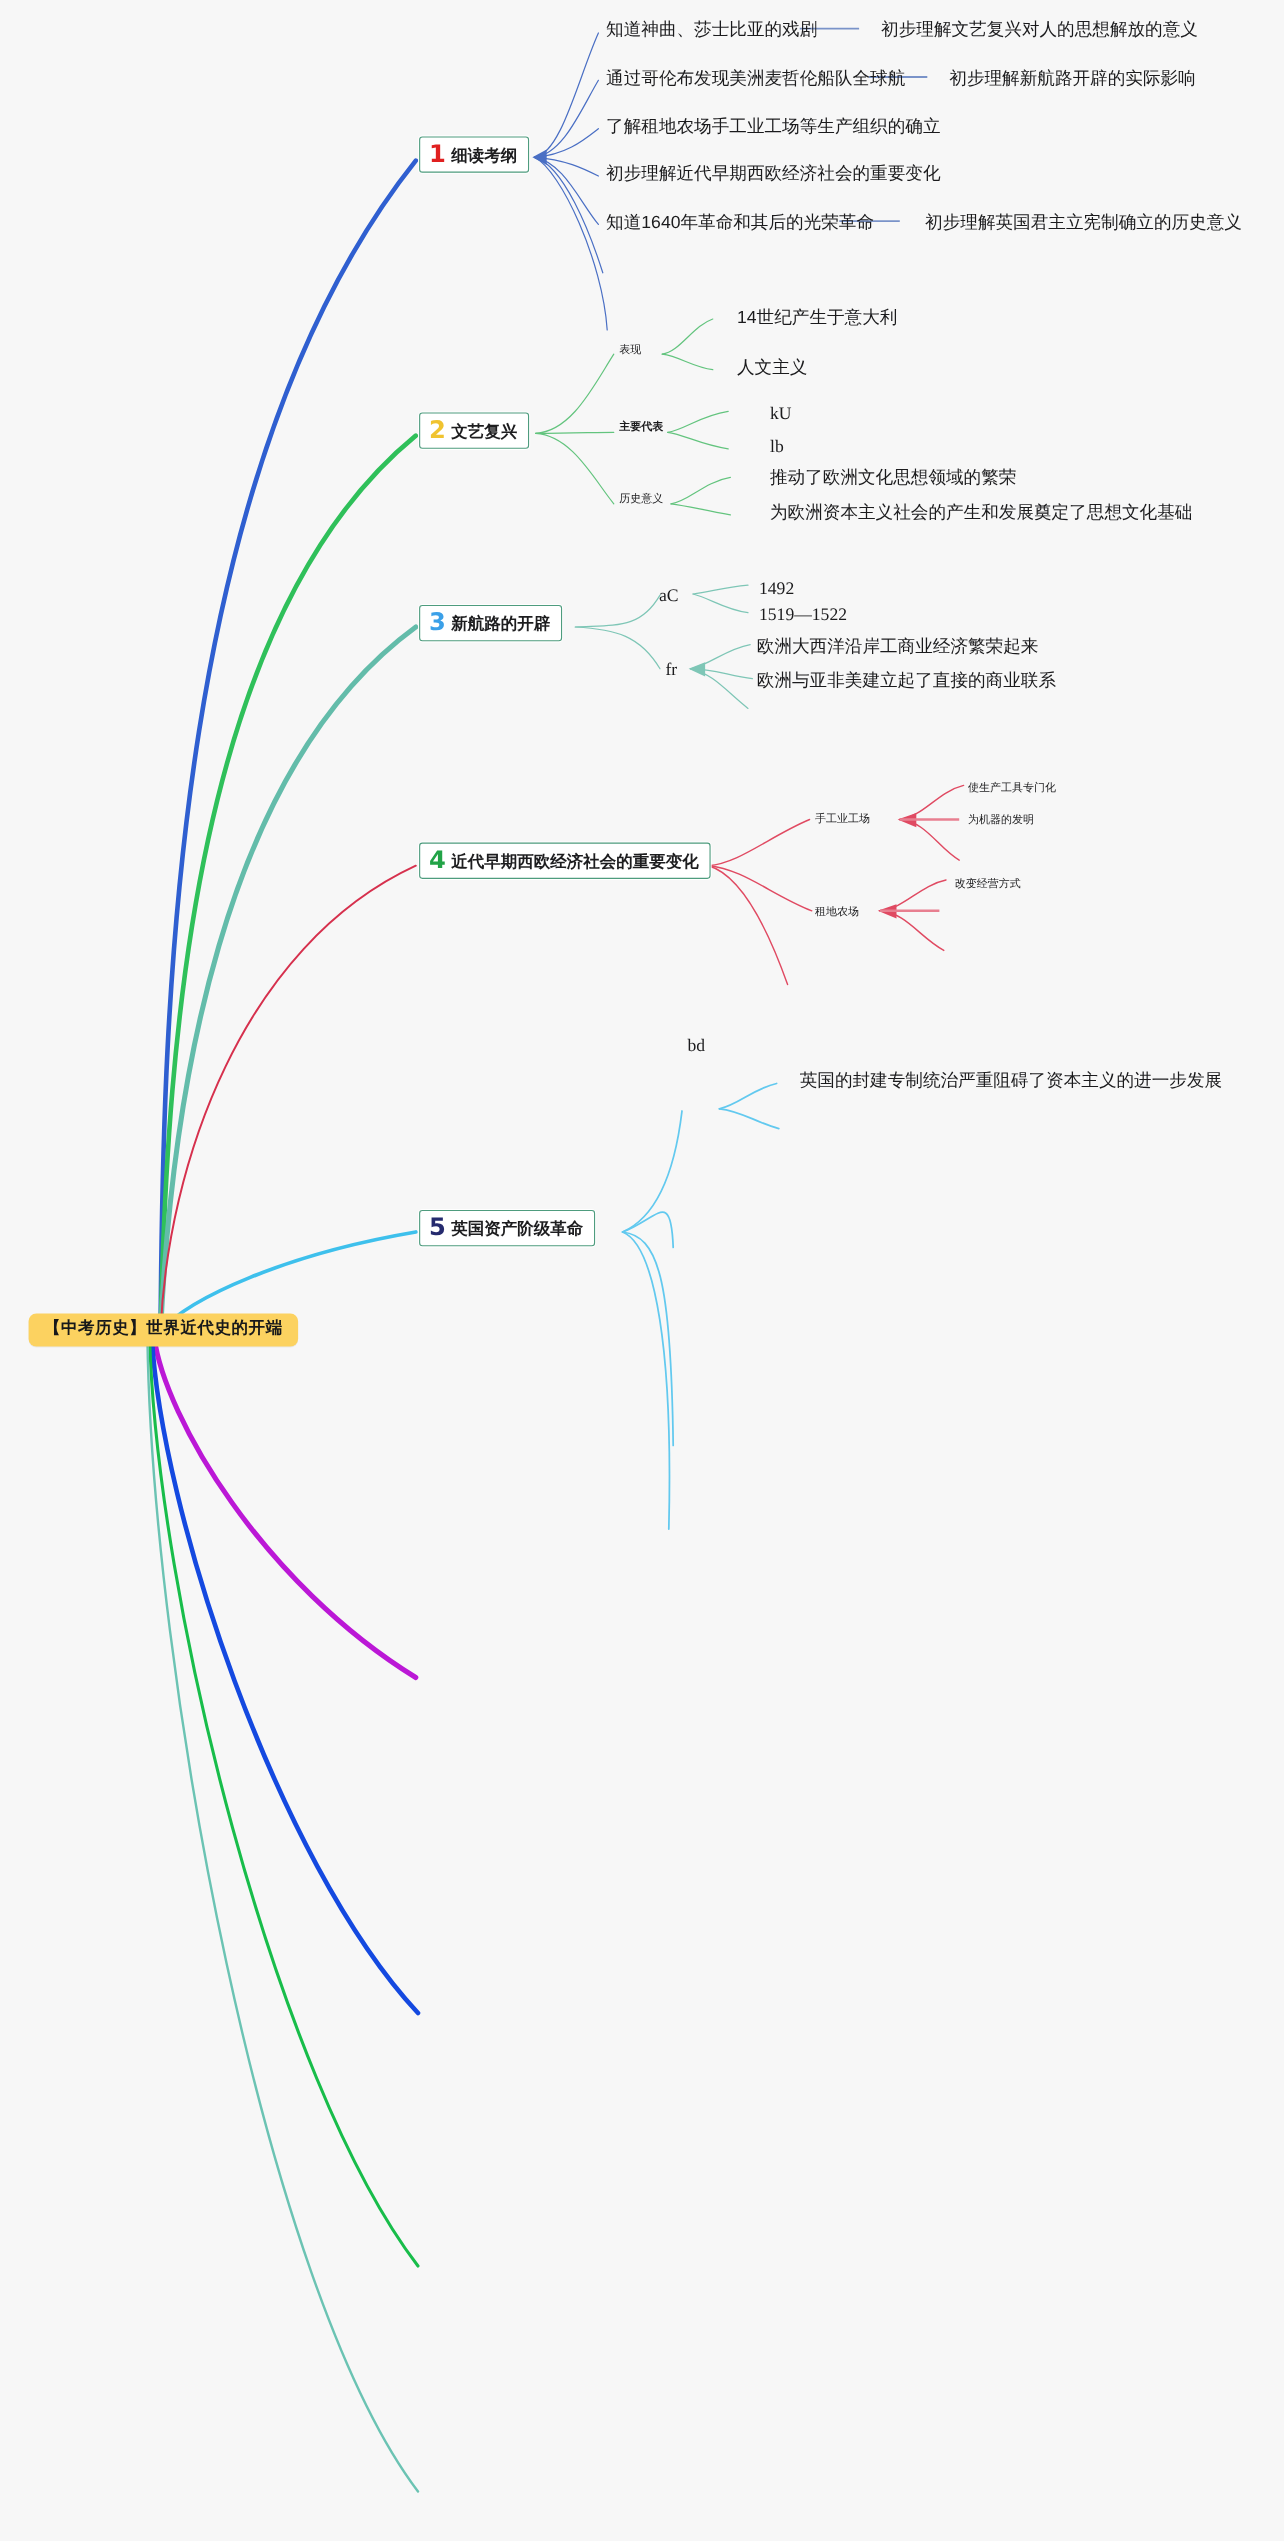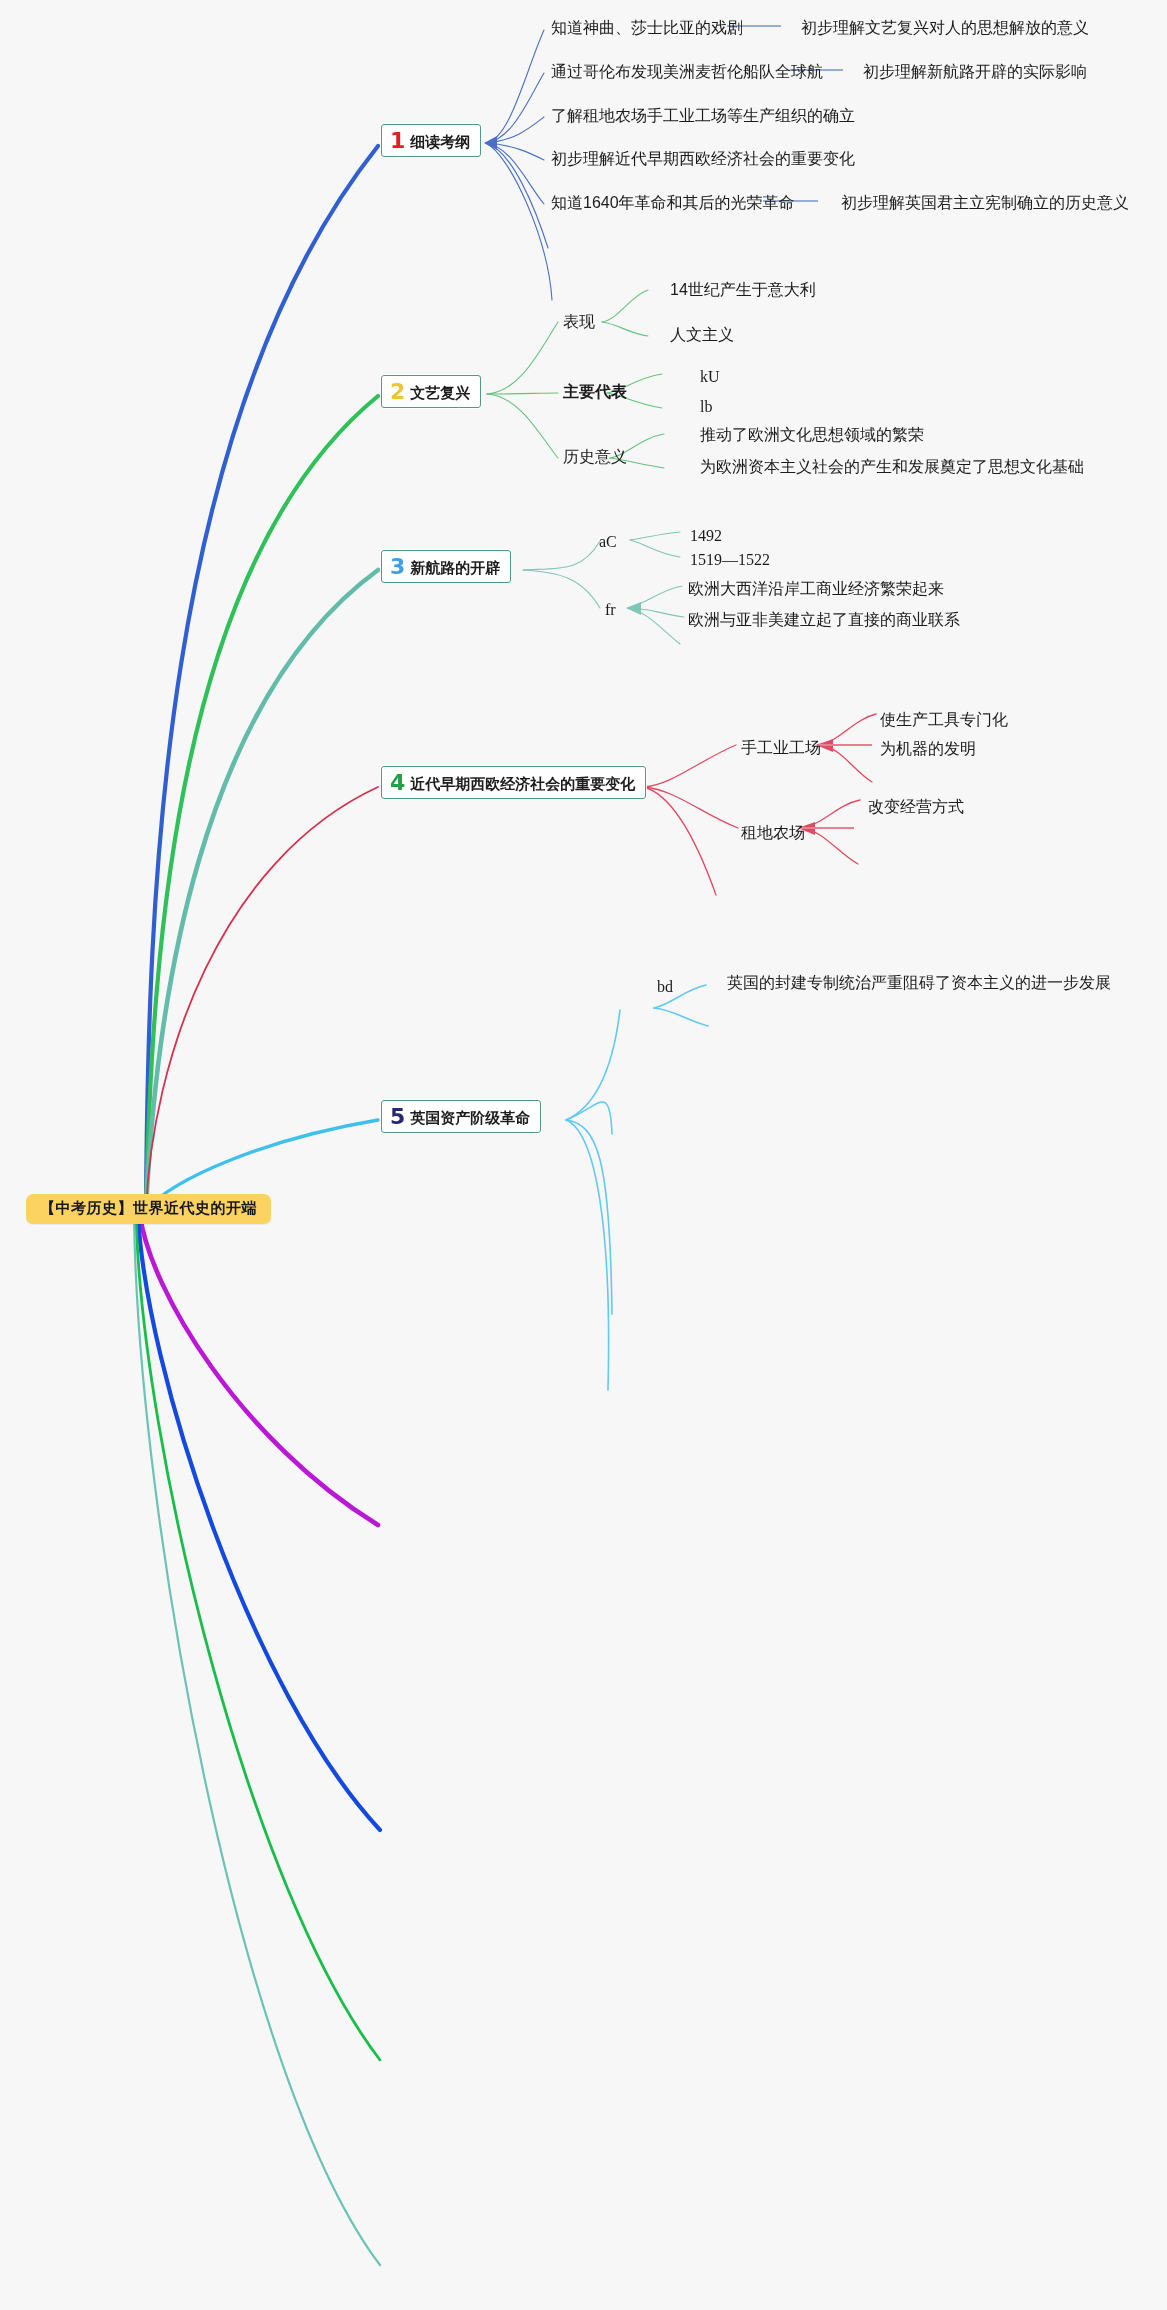--- a/index.html
+++ b/index.html
@@ -60,21 +60,21 @@
 
   
   .leaf{
     position:absolute;
     white-space:nowrap;
     font-size:16px;
     color:#1b1b1d;
     line-height:1.15;
     z-index:20;
   }
-  .leaf.l2{font-size:16px;}
+  .leaf.l2{font-size:10px;}
   .leaf.serif-num{font-family:"Liberation Serif","DejaVu Serif",serif;font-size:16px;}
 </style>
 </head>
 <body style="background: rgb(247, 247, 247);">
 
 <div id="stage">
 
   <svg id="wires" viewBox="0 0 1167 2310" width="1167" height="2310" xmlns="http://www.w3.org/2000/svg">
 
     <g fill="none" stroke-linecap="round">
@@ -229,16 +229,16 @@
   <div class="leaf l2" style="left:880px;top:740px;">为机器的发明</div>
 
   <div class="leaf l2" style="left:741px;top:824px;">租地农场</div>
   <div class="leaf l2" style="left:868px;top:798px;">改变经营方式</div>
 
   <div class="l1-node" style="left:381px;top:1100px;">
     <span class="l1-num" style="color: rgb(37, 42, 110);">5</span>
     <span class="l1-title">英国资产阶级革命</span>
   </div>
 
-  <div class="leaf serif-num" style="left:625px;top:978px;margin-left:32px;">bd</div>
+  <div class="leaf serif-num" style="left:625px;top:942px;">bd</div>
   <div class="leaf" style="left:727px;top:974px;">英国的封建专制统治严重阻碍了资本主义的进一步发展</div>
 
 </div>
 
 </body></html>

